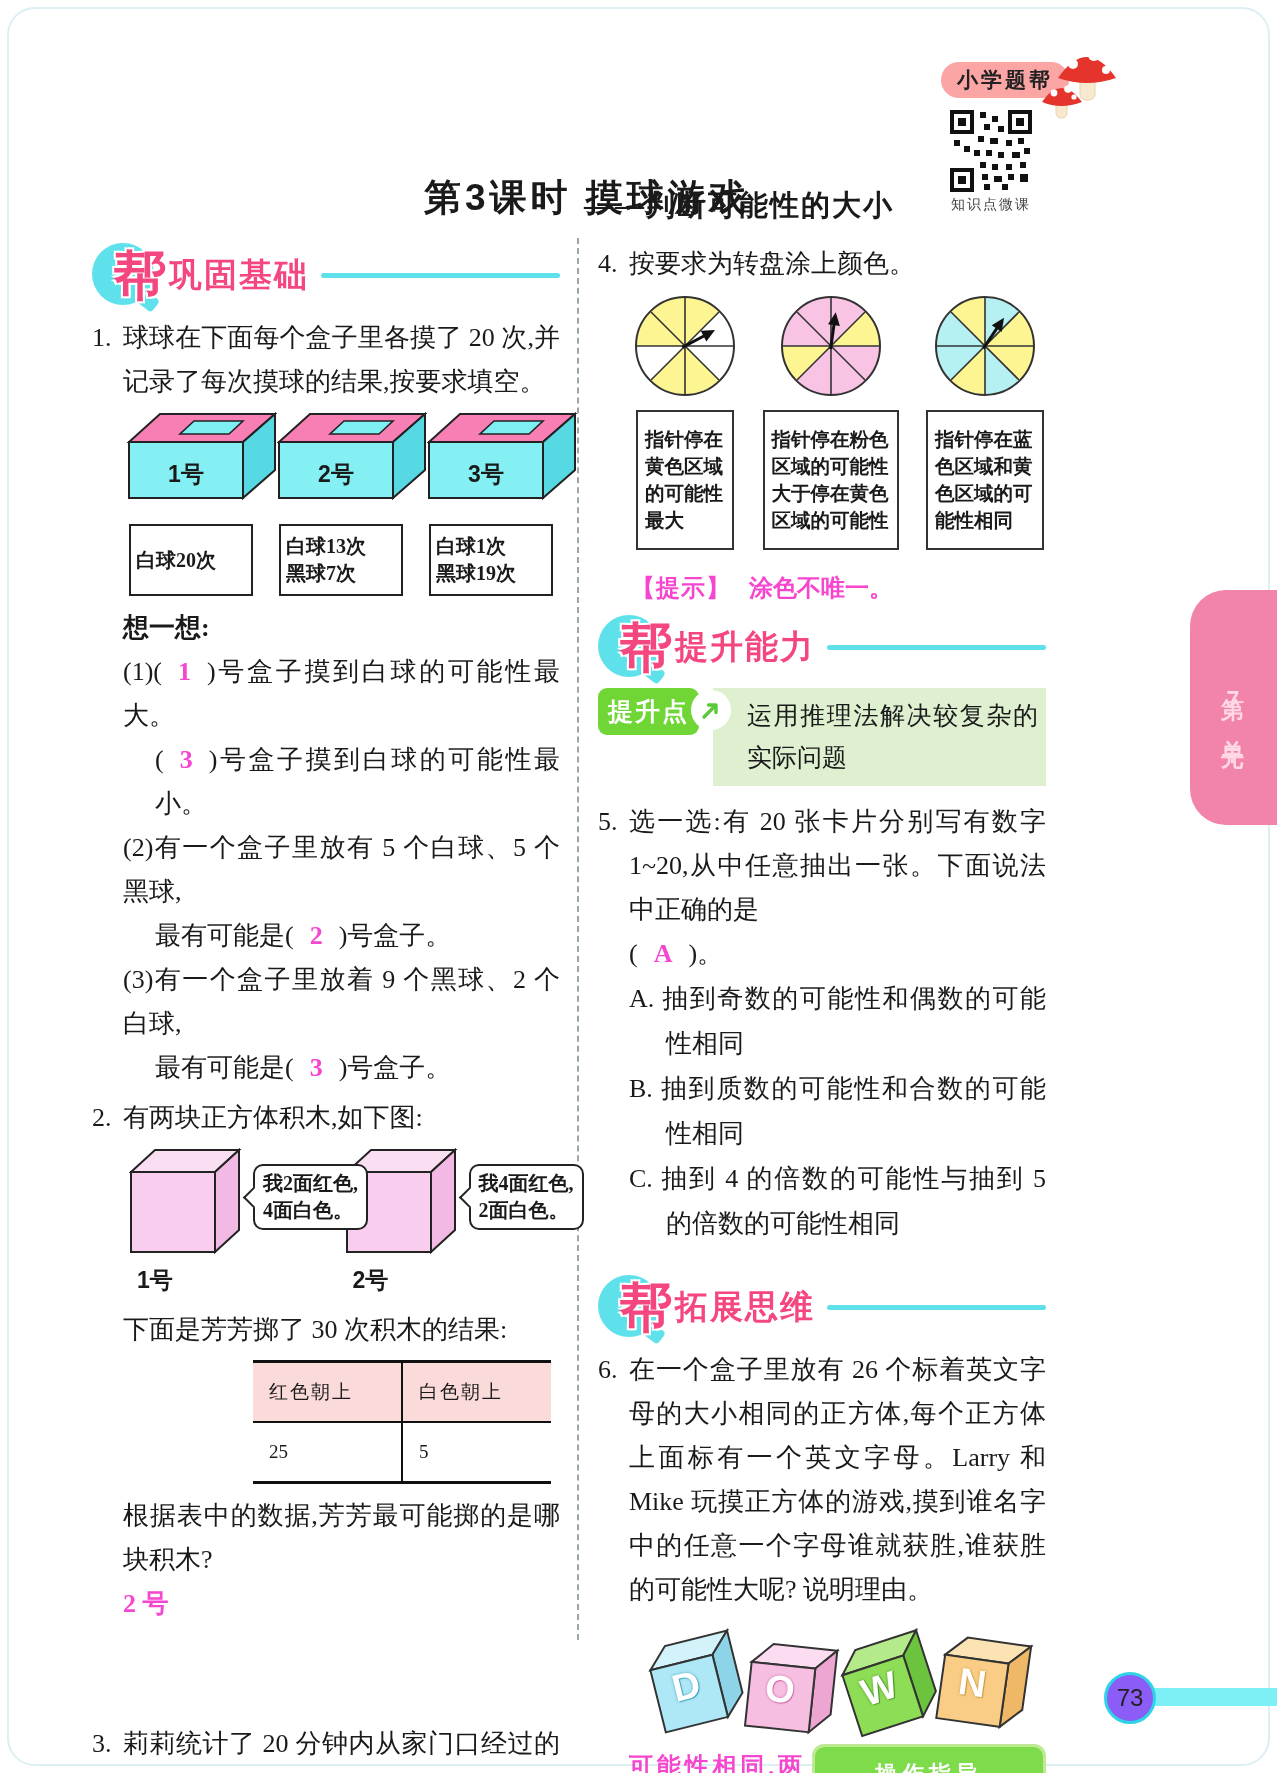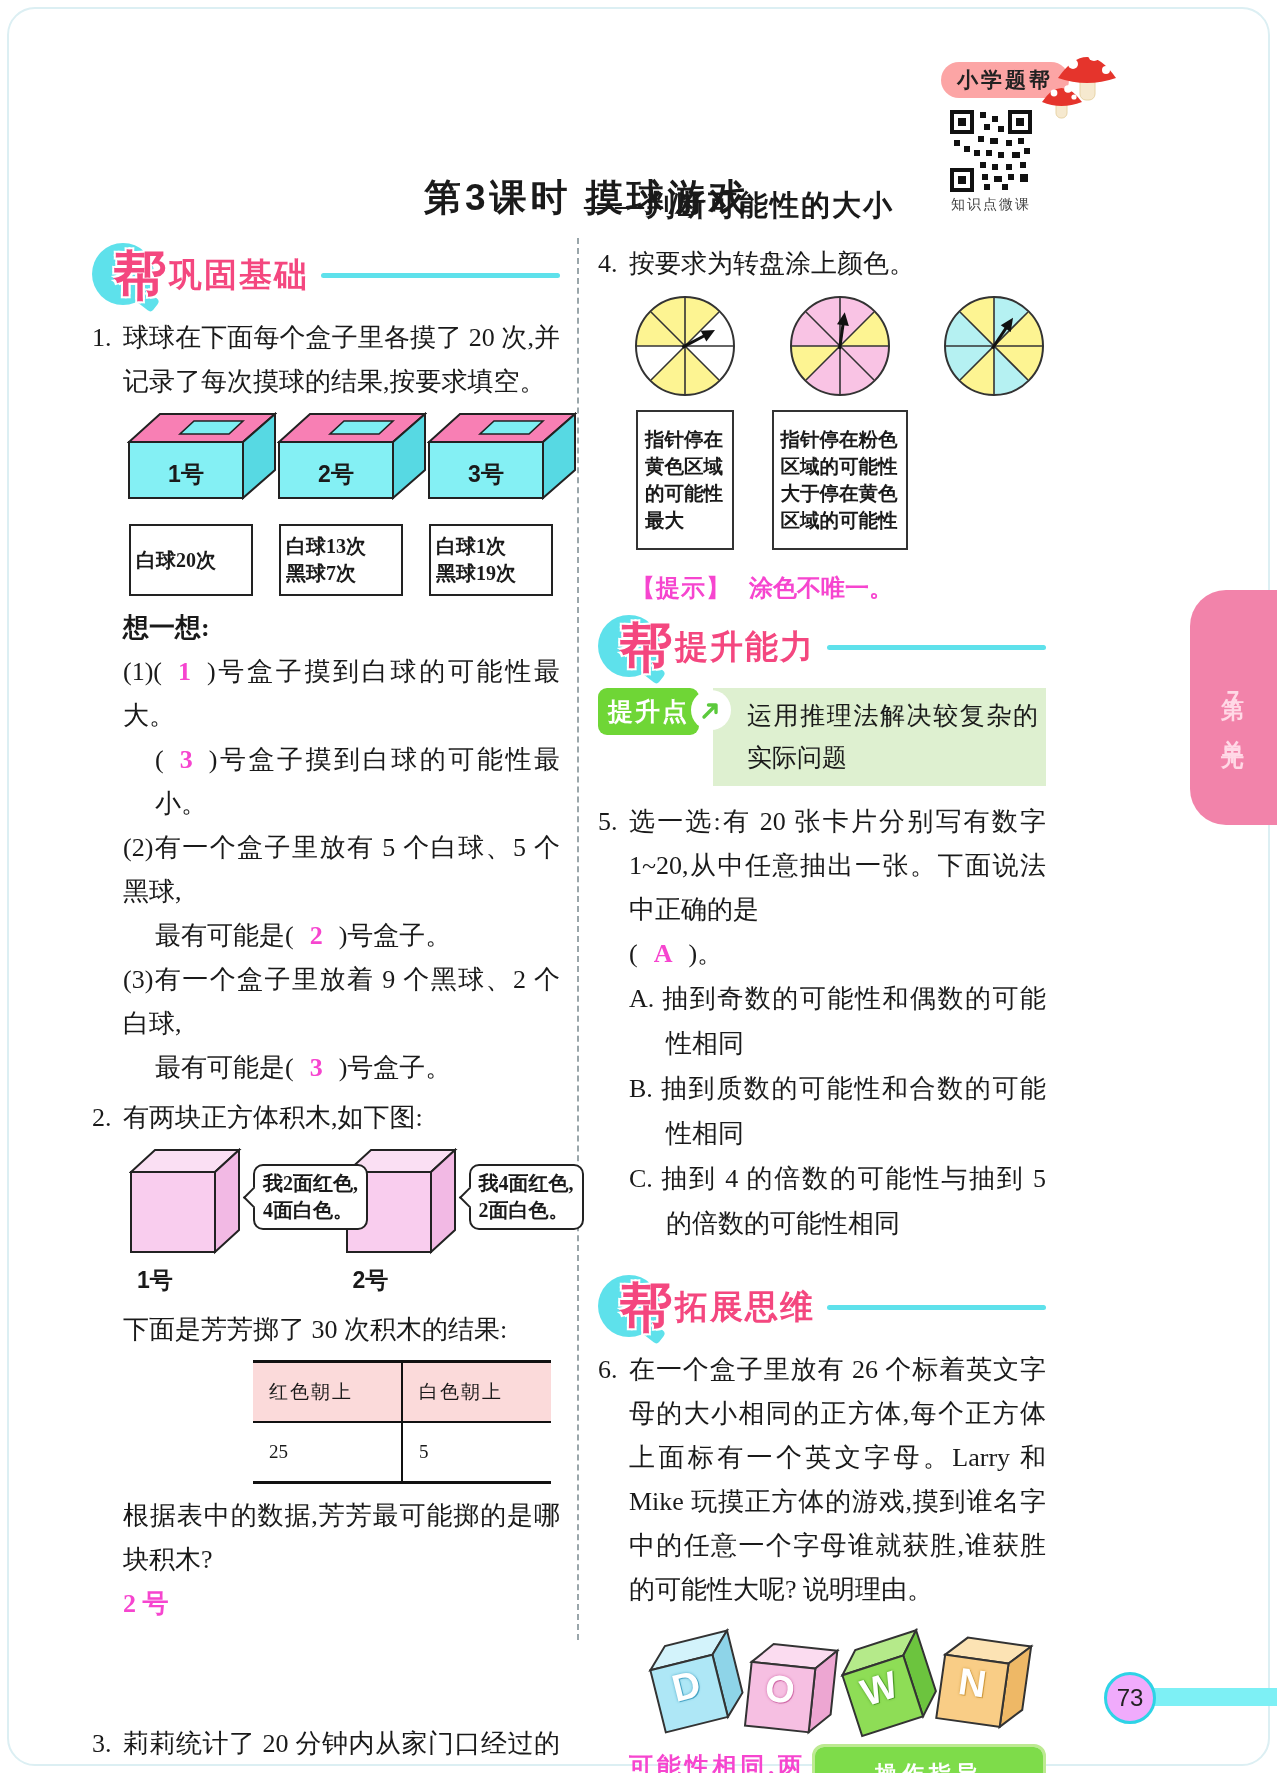--- a/index.html
+++ b/index.html
@@ -111,21 +111,21 @@
   .q6-answer{flex:1;color:#f645cf;font-weight:bold;font-size:24px;line-height:45px;text-align:justify;padding-right:10px}
   .guide{width:228px;flex-shrink:0;border:3px solid #bdea92;border-radius:12px;background:#fff;overflow:hidden;height:fit-content}
   .guide-head{position:relative;background:#7edc4a;color:#fff;text-align:center;
       font-family:"Liberation Sans",sans-serif;font-weight:bold;font-size:22px;letter-spacing:5px;padding:5px 0 10px}
   .guide-head::after{content:"";position:absolute;left:0;right:0;bottom:0;height:9px;
       background:radial-gradient(circle at 7px 9px,#fff 7px,rgba(255,255,255,0) 7.5px);
       background-size:16px 9px;background-repeat:repeat-x}
 
   
   .pagenum-bar{position:absolute;left:1148px;top:1688px;width:129px;height:18px;background:#7df0f5}
-  .pagenum{position:absolute;left:1104px;top:1672px;width:46px;height:46px;background:#f0abfc;
+  .pagenum{position:absolute;left:1104px;top:1672px;width:46px;height:46px;background:#8b5cf6;
       border:3px solid #2ed3e6;border-radius:50%;display:flex;align-items:center;justify-content:center;
       font-family:"Liberation Sans",sans-serif;font-size:24px;color:#222}
   .mt6{margin-top:6px}.mt10{margin-top:10px}
 </style>
 </head>
 <body>
 
 <div class="page-border"></div>
 
 <div class="brand-pill">
@@ -368,20 +368,21 @@
                 <line x1="2" y1="50" x2="98" y2="50"></line>
               <line x1="16" y1="16" x2="84" y2="84"></line>
                 <line x1="84" y1="16" x2="16" y2="84"></line>
             </g>
             <g class="arrow" style="transform-origin: 50px 50px; transform: rotate(34deg);">
               <line x1="50" y1="53" x2="50" y2="27" stroke="#111" stroke-width="3"></line>
               <polygon points="50,16 44,29 56,29" fill="#111"></polygon>
             </g>
           </svg>
         </div>
+        <div class="cap">指针停在蓝色区域和黄色区域的可能性相同</div>
       </div>
     </div>
 
     <div class="hint">
       <span class="hint-label">【提示】</span><span>涂色不唯一。</span>
     </div>
   </div>
 
   <div class="badge">
     <span class="badge-circle"></span>

